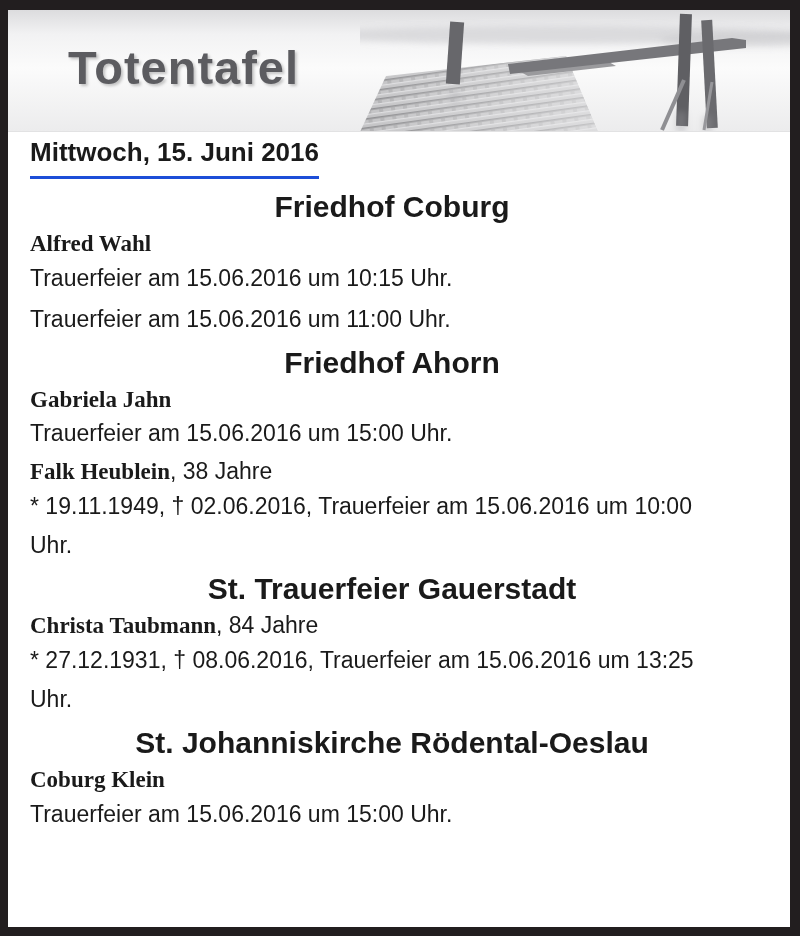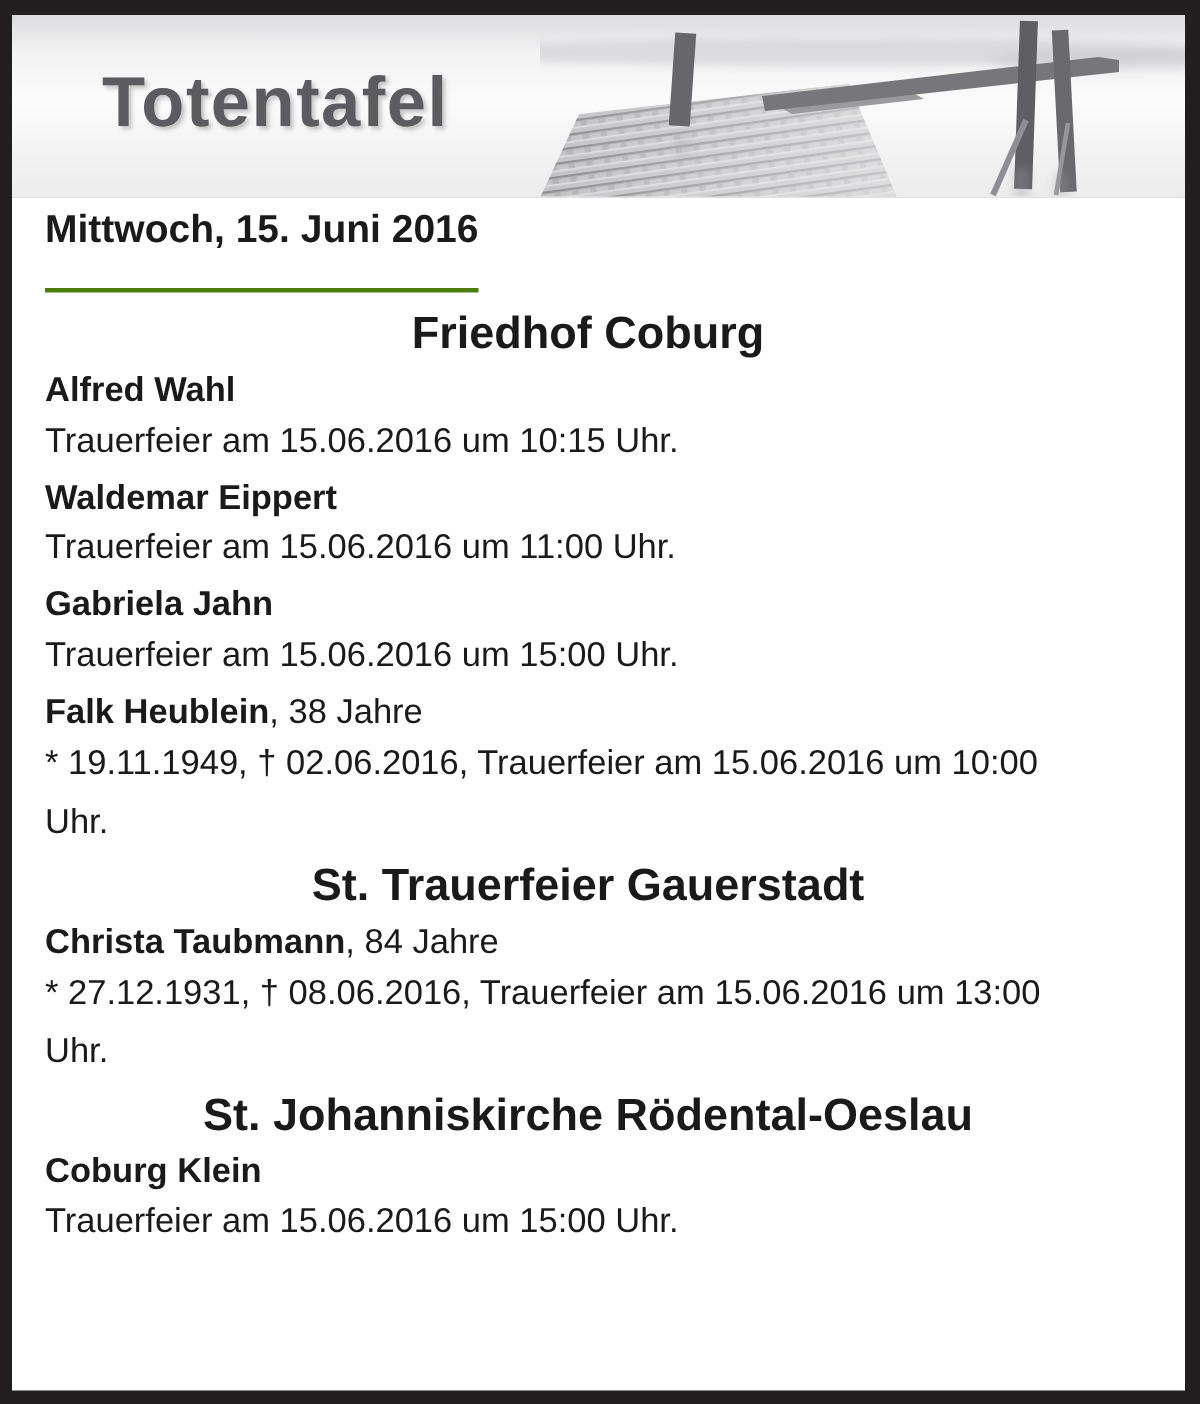--- a/index.html
+++ b/index.html
@@ -29,32 +29,32 @@
     color:var(--title-gray);
     text-shadow:2px 2px 3px rgba(0,0,0,0.22);
     line-height:1;
   }
   .pier-art{position:absolute;right:0;top:0;height:122px;width:430px;display:block;}
   
   .notices{padding:6px 36px 0 22px;}
   .date-heading{
     display:inline-block;
     font-size:26px;font-weight:bold;line-height:1.15;
-    padding-bottom:24px;margin:0 0 4px 0;
-    border-bottom:3px solid #4d7c0f;
+    padding-bottom:8px;margin:0 0 4px 0;
+    border-bottom:3px solid #1d4ed8;
   }
   .section-title{
     font-size:30px;font-weight:bold;line-height:1.2;
     margin:6px 0 2px 0;
     text-align:center;
   }
   .entry-name{
     font-size:23px;line-height:1.25;margin:4px 0 0 0;
   }
-  .entry-name .name{font-weight:bold;}
+  .entry-name .name{font-weight:bold;font-family:Liberation Serif, serif;}
   .entry-name .suffix{font-weight:normal;}
   .entry-details{margin:0 0 2px 0;}
   .entry-detail{font-size:23px;line-height:39px;font-weight:normal;}
 </style>
 </head>
 <body>
 
 <div class="sheet">
 
   <header class="masthead">
@@ -112,31 +112,29 @@
   <div class="entry">
     <div class="entry-name">
       <span class="name">Alfred Wahl</span><span class="suffix"></span>
     </div>
     <div class="entry-details">
               <div class="entry-detail">Trauerfeier am 15.06.2016 um 10:15 Uhr.</div>
             </div>
   </div>
 
   <div class="entry">
-    <div class="entry-name">
-      <span class="name">Waldemar Eippert</span><span class="suffix"></span>
-    </div>
     <div class="entry-details">
               <div class="entry-detail">Trauerfeier am 15.06.2016 um 11:00 Uhr.</div>
             </div>
   </div>
 </div>
   </section>
 
   <section class="notice-section">
+    <h2 class="section-title">Friedhof Ahorn</h2>
     <div>
   <div class="entry">
     <div class="entry-name">
       <span class="name">Gabriela Jahn</span><span class="suffix"></span>
     </div>
     <div class="entry-details">
               <div class="entry-detail">Trauerfeier am 15.06.2016 um 15:00 Uhr.</div>
             </div>
   </div>
 </div>
@@ -157,21 +155,21 @@
   </section>
 
   <section class="notice-section">
     <h2 class="section-title">St. Trauerfeier Gauerstadt</h2>
     <div>
   <div class="entry">
     <div class="entry-name">
       <span class="name">Christa Taubmann</span><span class="suffix">, 84 Jahre</span>
     </div>
     <div class="entry-details">
-              <div class="entry-detail">* 27.12.1931, † 08.06.2016, Trauerfeier am 15.06.2016 um 13:00</div>
+              <div class="entry-detail">* 27.12.1931, † 08.06.2016, Trauerfeier am 15.06.2016 um 13:25</div>
               <div class="entry-detail">Uhr.</div>
             </div>
   </div>
 </div>
   </section>
 
   <section class="notice-section">
     <h2 class="section-title">St. Johanniskirche Rödental-Oeslau</h2>
     <div>
   <div class="entry">

